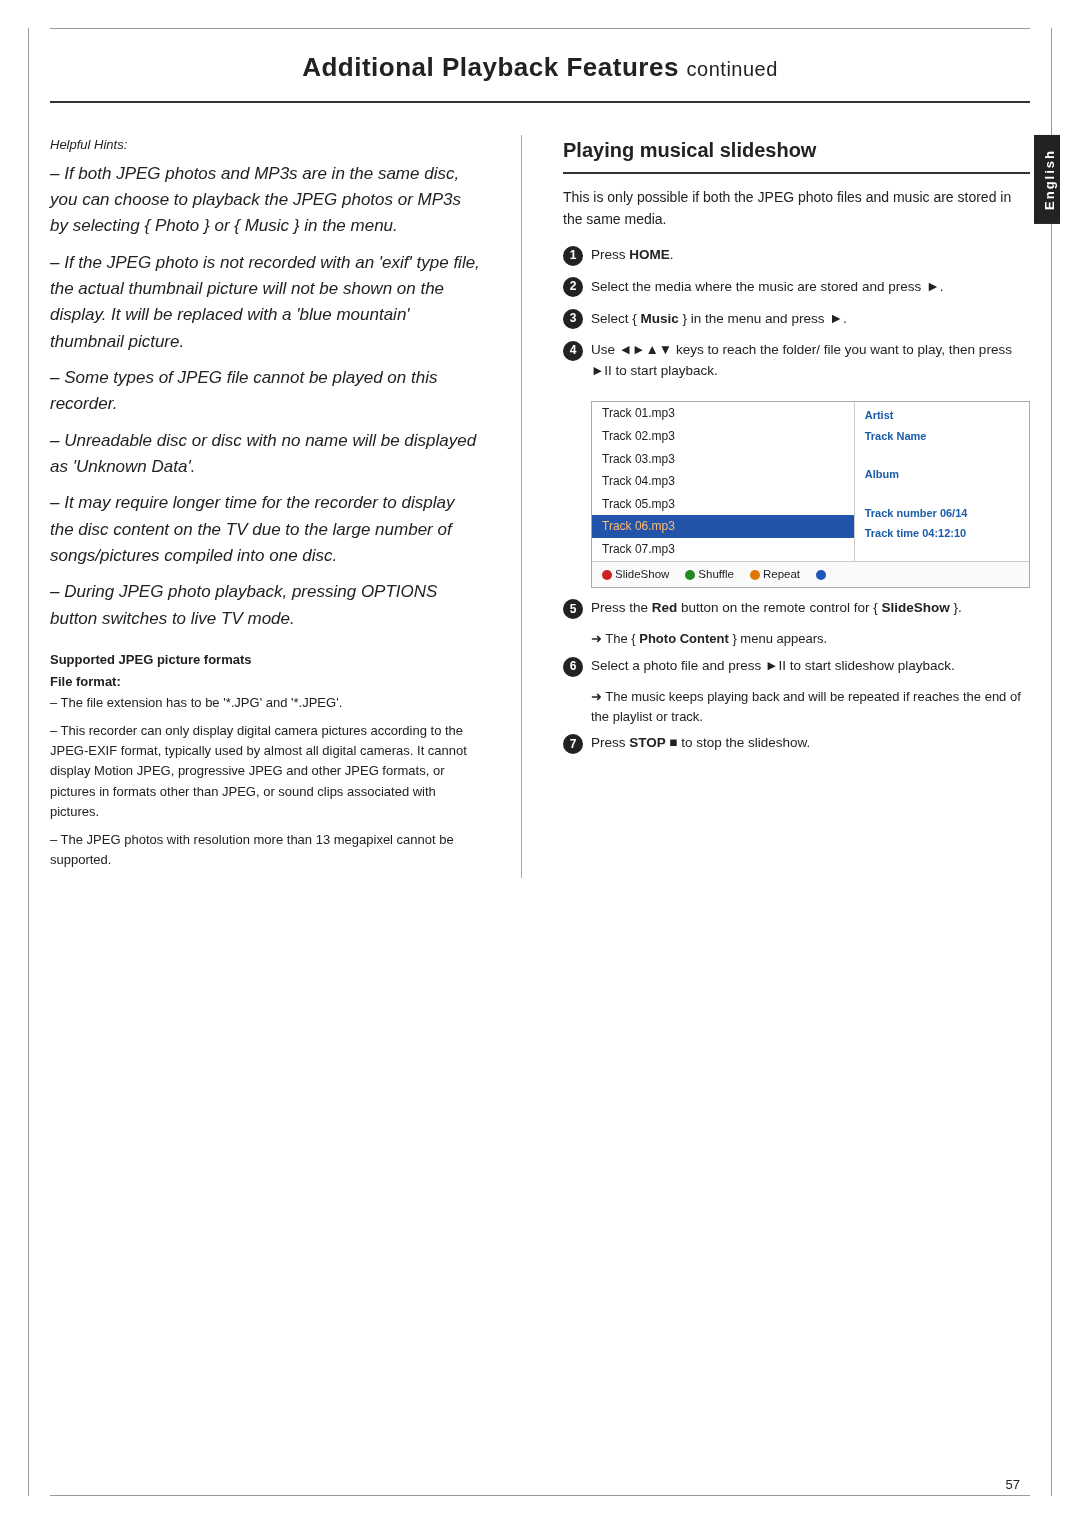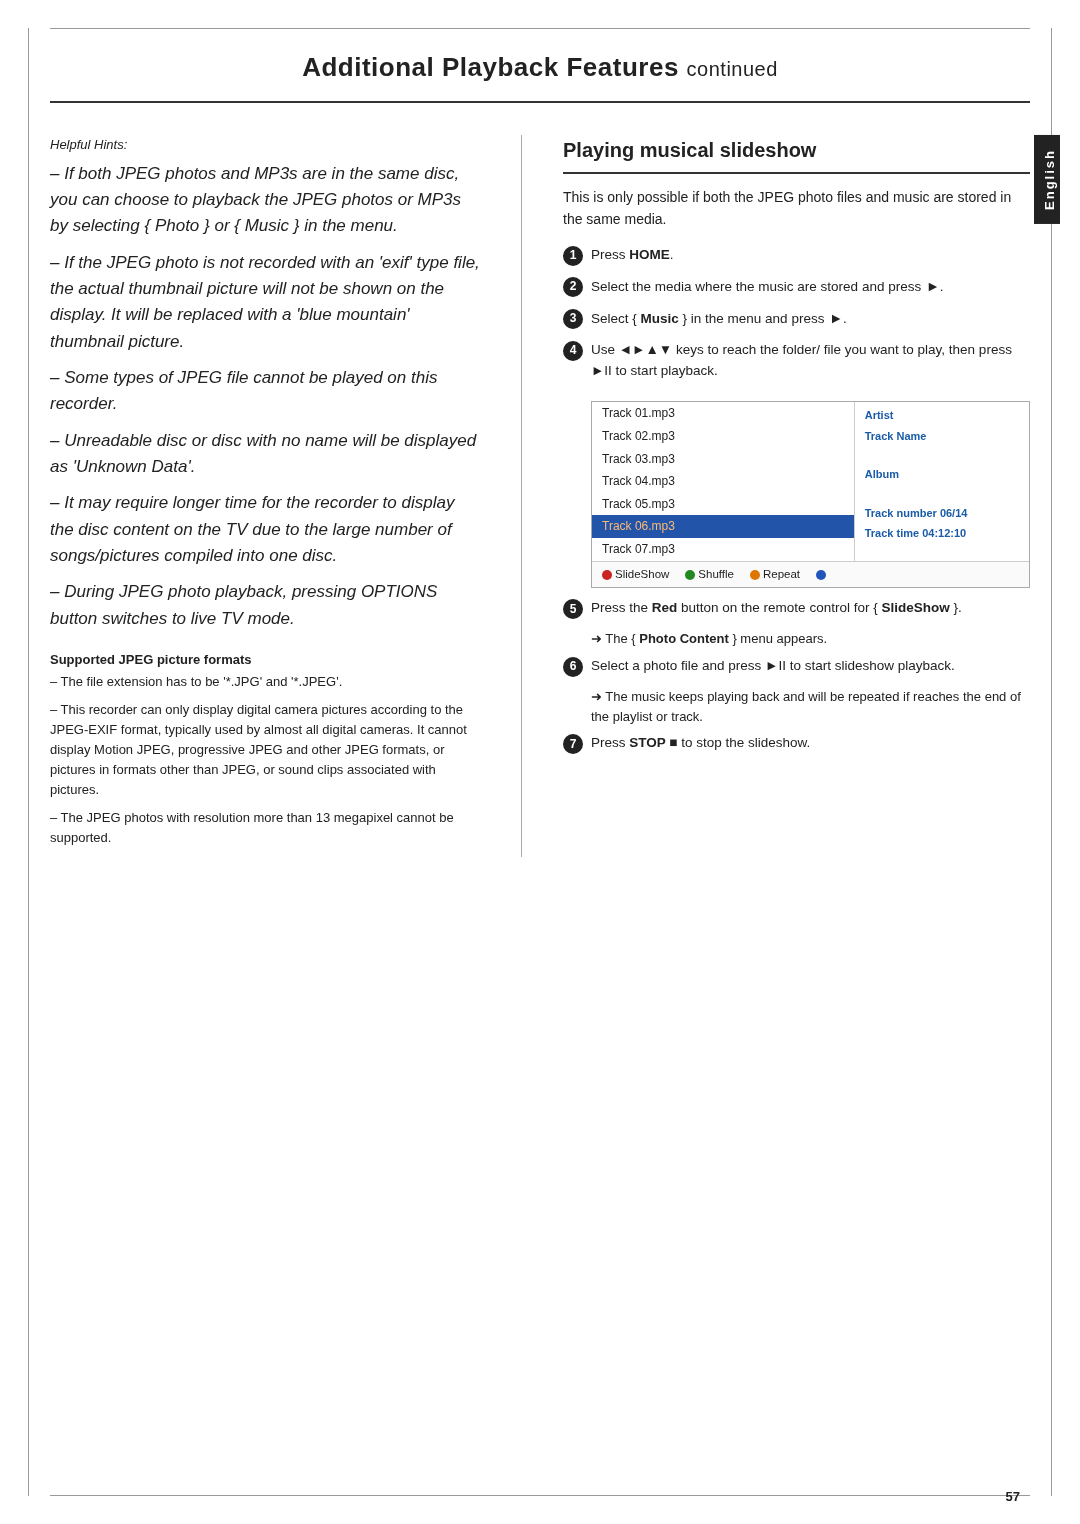--- a/index.html
+++ b/index.html
@@ -278,24 +278,24 @@
     .sub-step {
       margin-left: 28px;
       font-size: 13px;
       line-height: 1.55;
       margin-bottom: 6px;
     }
 
     
     .page-number {
       position: absolute;
-      bottom: 20px;
+      bottom: 32px;
       right: 60px;
       font-size: 13px;
-      font-weight: bold;
+      font-weight: normal;
     }
   </style>
 </head>
 <body>
 
 <div class="page-border-top"></div>
 <div class="page-border-bottom"></div>
 <div class="page-border-left"></div>
 <div class="page-border-right"></div>
 
@@ -325,20 +325,21 @@
     </p>
     <p class="hint-para">
       <span>– It may require longer time for the recorder to display the disc content on the TV due to the large number of songs/pictures compiled into one disc.</span>
     </p>
     <p class="hint-para">
       <span>– During JPEG photo playback, pressing OPTIONS button switches to live TV mode.</span>
     </p>
 
     <div class="supported-section">
       <p class="supported-title">Supported JPEG picture formats</p>
+      <p class="supported-title">File format:</p>
       <p class="supported-para">– The file extension has to be '*.JPG' and '*.JPEG'.</p>
       <p class="supported-para">– This recorder can only display digital camera pictures according to the JPEG-EXIF format, typically used by almost all digital cameras. It cannot display Motion JPEG, progressive JPEG and other JPEG formats, or pictures in formats other than JPEG, or sound clips associated with pictures.</p>
       <p class="supported-para">– The JPEG photos with resolution more than 13 megapixel cannot be supported.</p>
     </div>
   </div>
 
   <div class="divider"></div>
 
   <div class="right-col">
 

